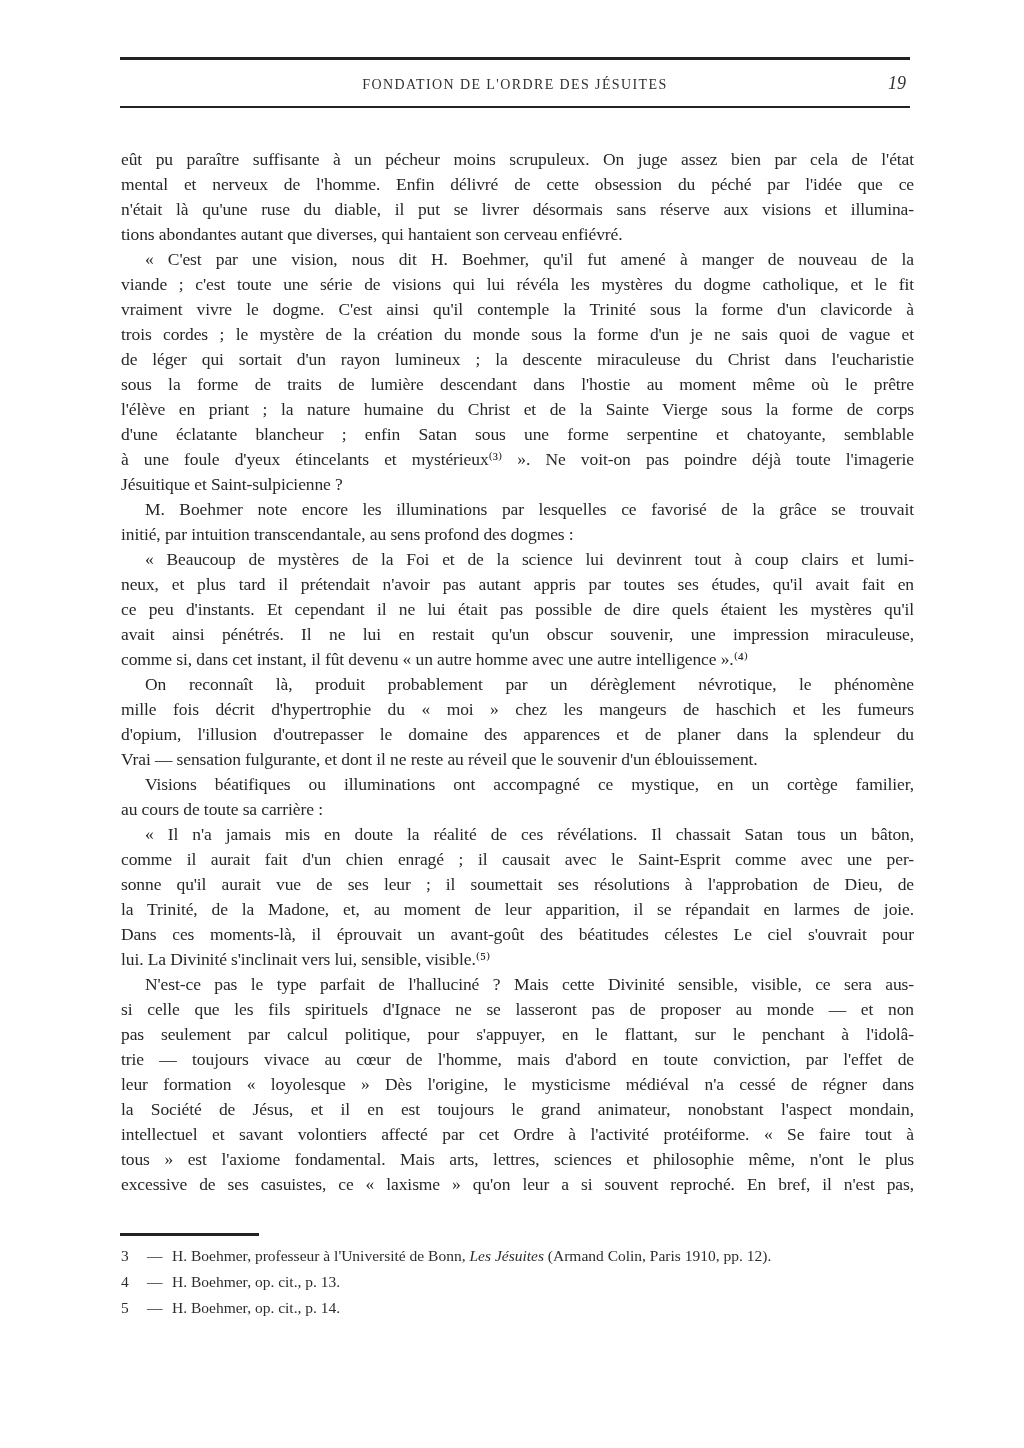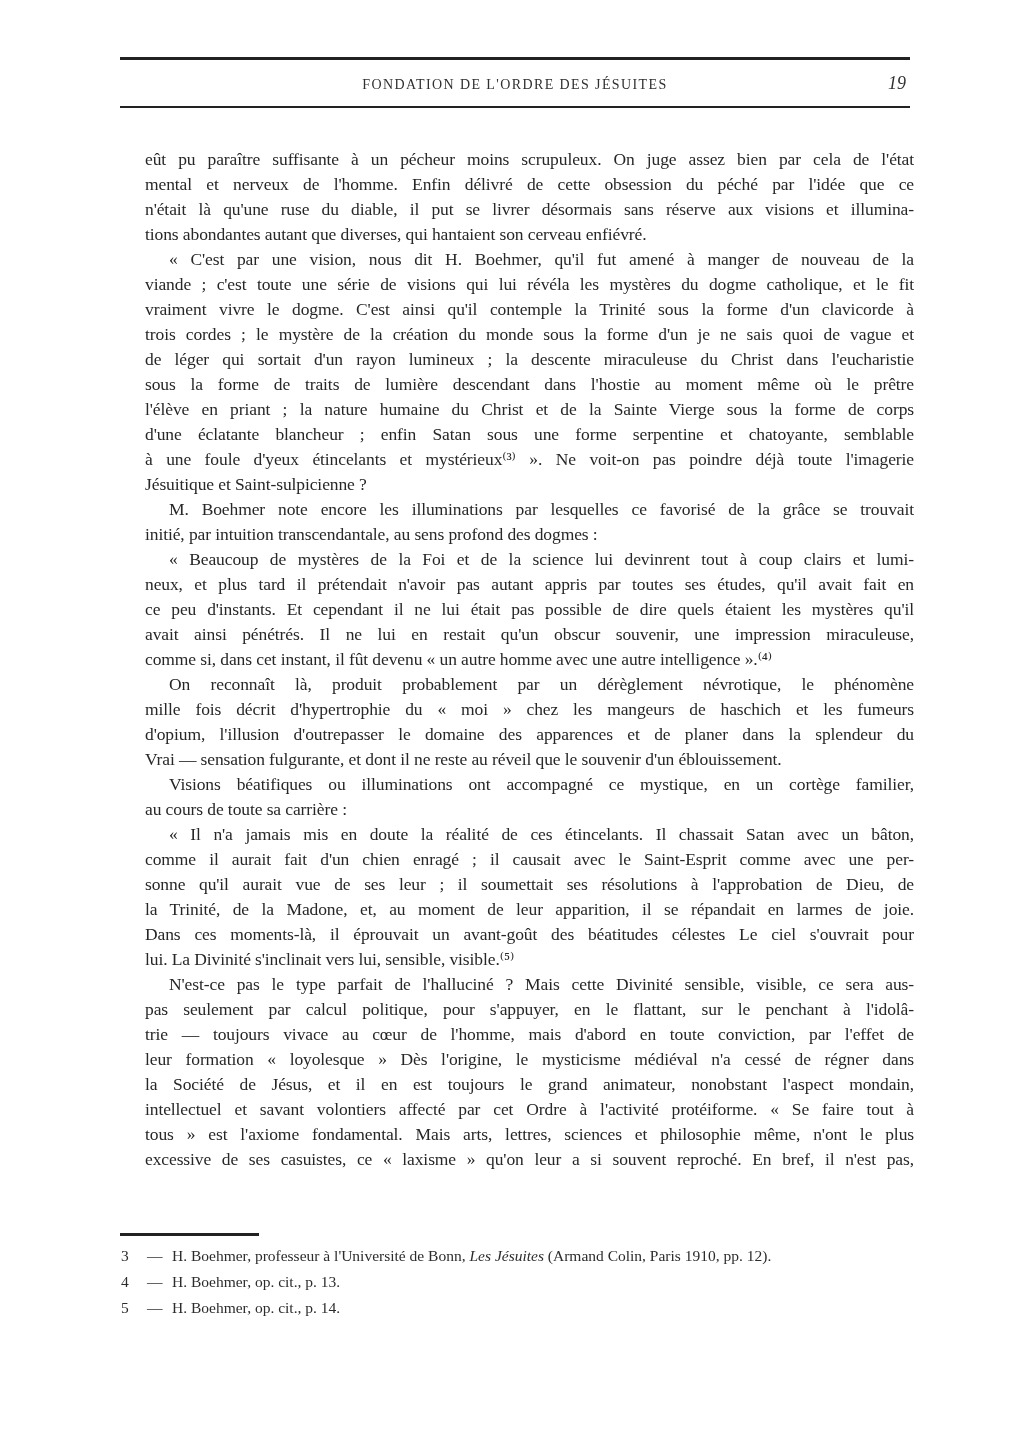--- a/index.html
+++ b/index.html
@@ -57,21 +57,20 @@
     letter-spacing: -0.1px;
     color: #272727;
   }
   .paragraph { }
   .line {
     text-align: justify;
     text-align-last: justify;
     height: 25px;
     overflow: hidden;
     white-space: nowrap;
-    margin-left: 24px;
   }
   
   .line { white-space: normal; }
   .line.last { text-align-last: left; }
   .line.indent { text-indent: 24px; }
   .footnote-rule {
     position: absolute;
     left: 120px;
     top: 1233px;
     width: 139px;
@@ -141,29 +140,30 @@
         <div class="line indent">On reconnaît là, produit probablement par un dérèglement névrotique, le phénomène</div>
         <div class="line">mille fois décrit d'hypertrophie du « moi » chez les mangeurs de haschich et les fumeurs</div>
         <div class="line">d'opium, l'illusion d'outrepasser le domaine des apparences et de planer dans la splendeur du</div>
         <div class="line last">Vrai — sensation fulgurante, et dont il ne reste au réveil que le souvenir d'un éblouissement.</div>
       </div>
       <div class="paragraph">
         <div class="line indent">Visions béatifiques ou illuminations ont accompagné ce mystique, en un cortège familier,</div>
         <div class="line last">au cours de toute sa carrière :</div>
       </div>
       <div class="paragraph">
-        <div class="line indent">« Il n'a jamais mis en doute la réalité de ces étincelants. Il chassait Satan avec un bâton,</div>
+        <div class="line indent">« Il n'a jamais mis en doute la réalité de ces révélations. Il chassait Satan tous un bâton,</div>
         <div class="line">comme il aurait fait d'un chien enragé ; il causait avec le Saint-Esprit comme avec une per-</div>
         <div class="line">sonne qu'il aurait vue de ses leur ; il soumettait ses résolutions à l'approbation de Dieu, de</div>
         <div class="line">la Trinité, de la Madone, et, au moment de leur apparition, il se répandait en larmes de joie.</div>
         <div class="line">Dans ces moments-là, il éprouvait un avant-goût des béatitudes célestes Le ciel s'ouvrait pour</div>
         <div class="line last">lui. La Divinité s'inclinait vers lui, sensible, visible.⁽⁵⁾</div>
       </div>
       <div class="paragraph">
         <div class="line indent">N'est-ce pas le type parfait de l'halluciné ? Mais cette Divinité sensible, visible, ce sera aus-</div>
+        <div class="line">si celle que les fils spirituels d'Ignace ne se lasseront pas de proposer au monde — et non</div>
         <div class="line">pas seulement par calcul politique, pour s'appuyer, en le flattant, sur le penchant à l'idolâ-</div>
         <div class="line">trie — toujours vivace au cœur de l'homme, mais d'abord en toute conviction, par l'effet de</div>
         <div class="line">leur formation « loyolesque » Dès l'origine, le mysticisme médiéval n'a cessé de régner dans</div>
         <div class="line">la Société de Jésus, et il en est toujours le grand animateur, nonobstant l'aspect mondain,</div>
         <div class="line">intellectuel et savant volontiers affecté par cet Ordre à l'activité protéiforme. « Se faire tout à</div>
         <div class="line">tous » est l'axiome fondamental. Mais arts, lettres, sciences et philosophie même, n'ont le plus</div>
         <div class="line">excessive de ses casuistes, ce « laxisme » qu'on leur a si souvent reproché. En bref, il n'est pas,</div>
       </div>
     </div>
 

